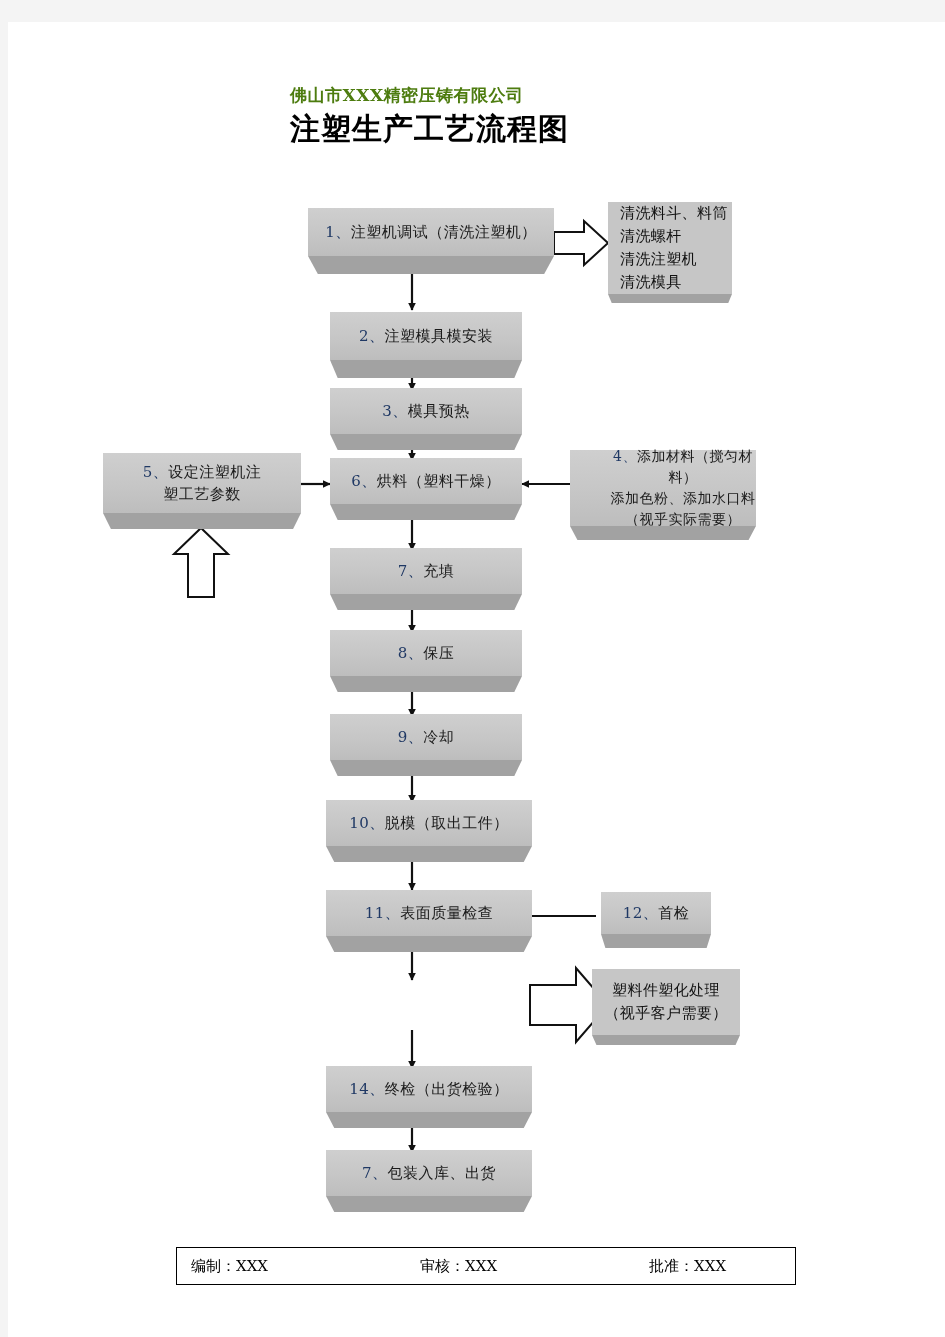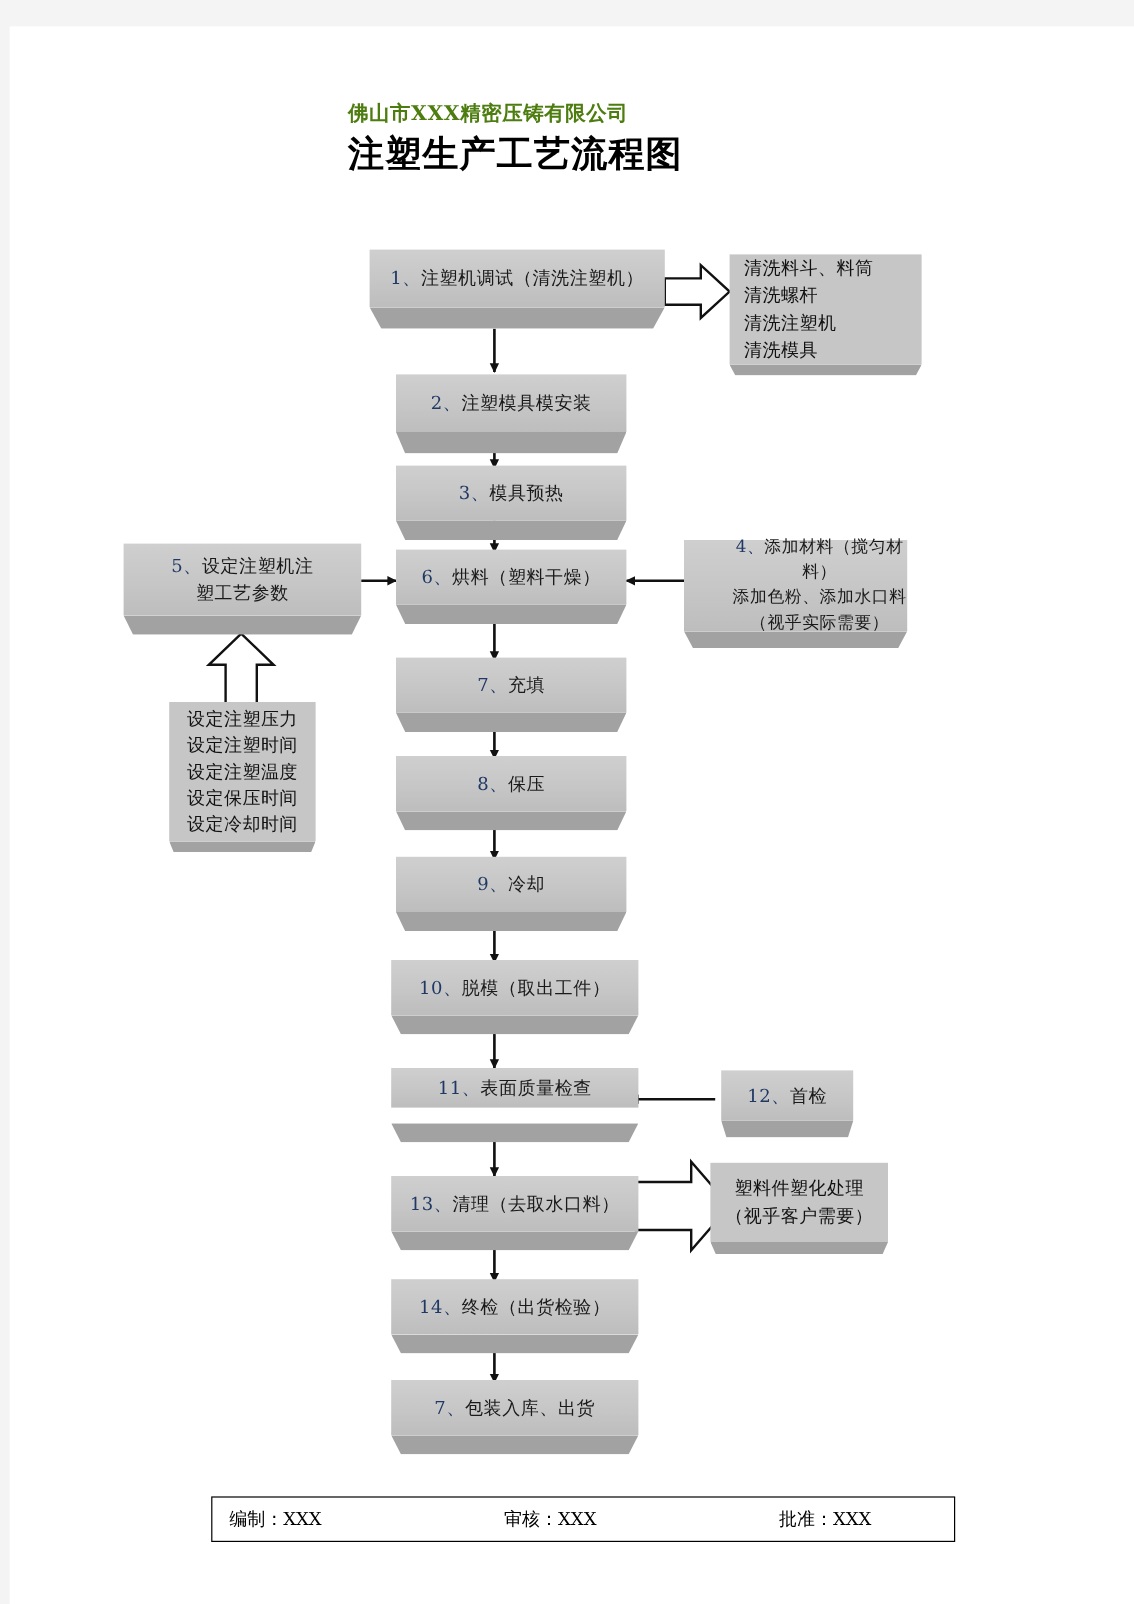--- a/index.html
+++ b/index.html
@@ -203,21 +203,21 @@
   </svg>
 
   <div class="node" style="left:300px; top:186px; width:246px; height:66px;">
     <div class="face" style="height:48px;">
       <span class="num">1、</span>
         <span>注塑机调试（清洗注塑机）</span>
     </div>
     <div class="bevel" style="top:48px; height:18px;"></div>
   </div>
 
-  <div class="note" style="left:600px; top:190px; width:160px; height:101px;text-decoration:underline;">
+  <div class="note" style="left:600px; top:180px; width:124px; height:101px;text-decoration:underline;">
     <div class="nface left" style="height:92px;">
       <div>清洗料斗、料筒</div>
       <div>清洗螺杆</div>
       <div>清洗注塑机</div>
       <div>清洗模具</div>
     </div>
     <div class="nbevel" style="top:92px; height:9px;"></div>
   </div>
 
   <div class="node" style="left:322px; top:290px; width:192px; height:66px;">
@@ -254,30 +254,20 @@
 
   <div class="node" style="left:562px; top:428px; width:186px; height:90px;">
     <div class="face" style="height:76px; flex-direction:column; font-size:14px; line-height:21px;padding-left:40px;">
       <div><span class="num">4、</span><span>添加材料（搅匀材料）</span></div>
       <div>添加色粉、添加水口料</div>
       <div>（视乎实际需要）</div>
     </div>
     <div class="bevel" style="top:76px; height:14px;"></div>
   </div>
 
-  <div class="note" style="left:133px; top:563px; width:122px; height:125px;">
-    <div class="nface center" style="height:116px; line-height:22px;">
-      <div>设定注塑压力</div>
-      <div>设定注塑时间</div>
-      <div>设定注塑温度</div>
-      <div>设定保压时间</div>
-      <div>设定冷却时间</div>
-    </div>
-    <div class="nbevel" style="top:116px; height:9px;"></div>
-  </div>
 
   <div class="node" style="left:322px; top:526px; width:192px; height:62px;">
     <div class="face" style="height:46px;">
       <span class="num">7、</span>
         <span>充填</span>
     </div>
     <div class="bevel" style="top:46px; height:16px;"></div>
   </div>
 
   <div class="node" style="left:322px; top:608px; width:192px; height:62px;">
@@ -298,42 +288,35 @@
 
   <div class="node" style="left:318px; top:778px; width:206px; height:62px;">
     <div class="face" style="height:46px;">
       <span class="num">10、</span>
         <span>脱模（取出工件）</span>
     </div>
     <div class="bevel" style="top:46px; height:16px;"></div>
   </div>
 
   <div class="node" style="left:318px; top:868px; width:206px; height:62px;">
-    <div class="face" style="height:33px;">
+    <div class="face" style="height:46px;">
       <span class="num">11、</span>
         <span>表面质量检查</span>
     </div>
     <div class="bevel" style="top:46px; height:16px;"></div>
   </div>
 
   <div class="node" style="left:593px; top:870px; width:110px; height:56px;">
     <div class="face" style="height:42px;">
       <span class="num">12、</span>
         <span>首检</span>
     </div>
     <div class="bevel" style="top:42px; height:14px;"></div>
   </div>
 
-  <div class="node" style="left:318px; top:958px; width:206px; height:62px;">
-    <div class="face" style="height:46px;">
-      <span class="num">13、</span>
-        <span>清理（去取水口料）</span>
-    </div>
-    <div class="bevel" style="top:46px; height:16px;"></div>
-  </div>
 
   <div class="note" style="left:584px; top:947px; width:148px; height:76px;">
     <div class="nface center" style="height:66px;">
       <div>塑料件塑化处理</div>
       <div>（视乎客户需要）</div>
     </div>
     <div class="nbevel" style="top:66px; height:10px;"></div>
   </div>
 
   <div class="node" style="left:318px; top:1044px; width:206px; height:62px;">

